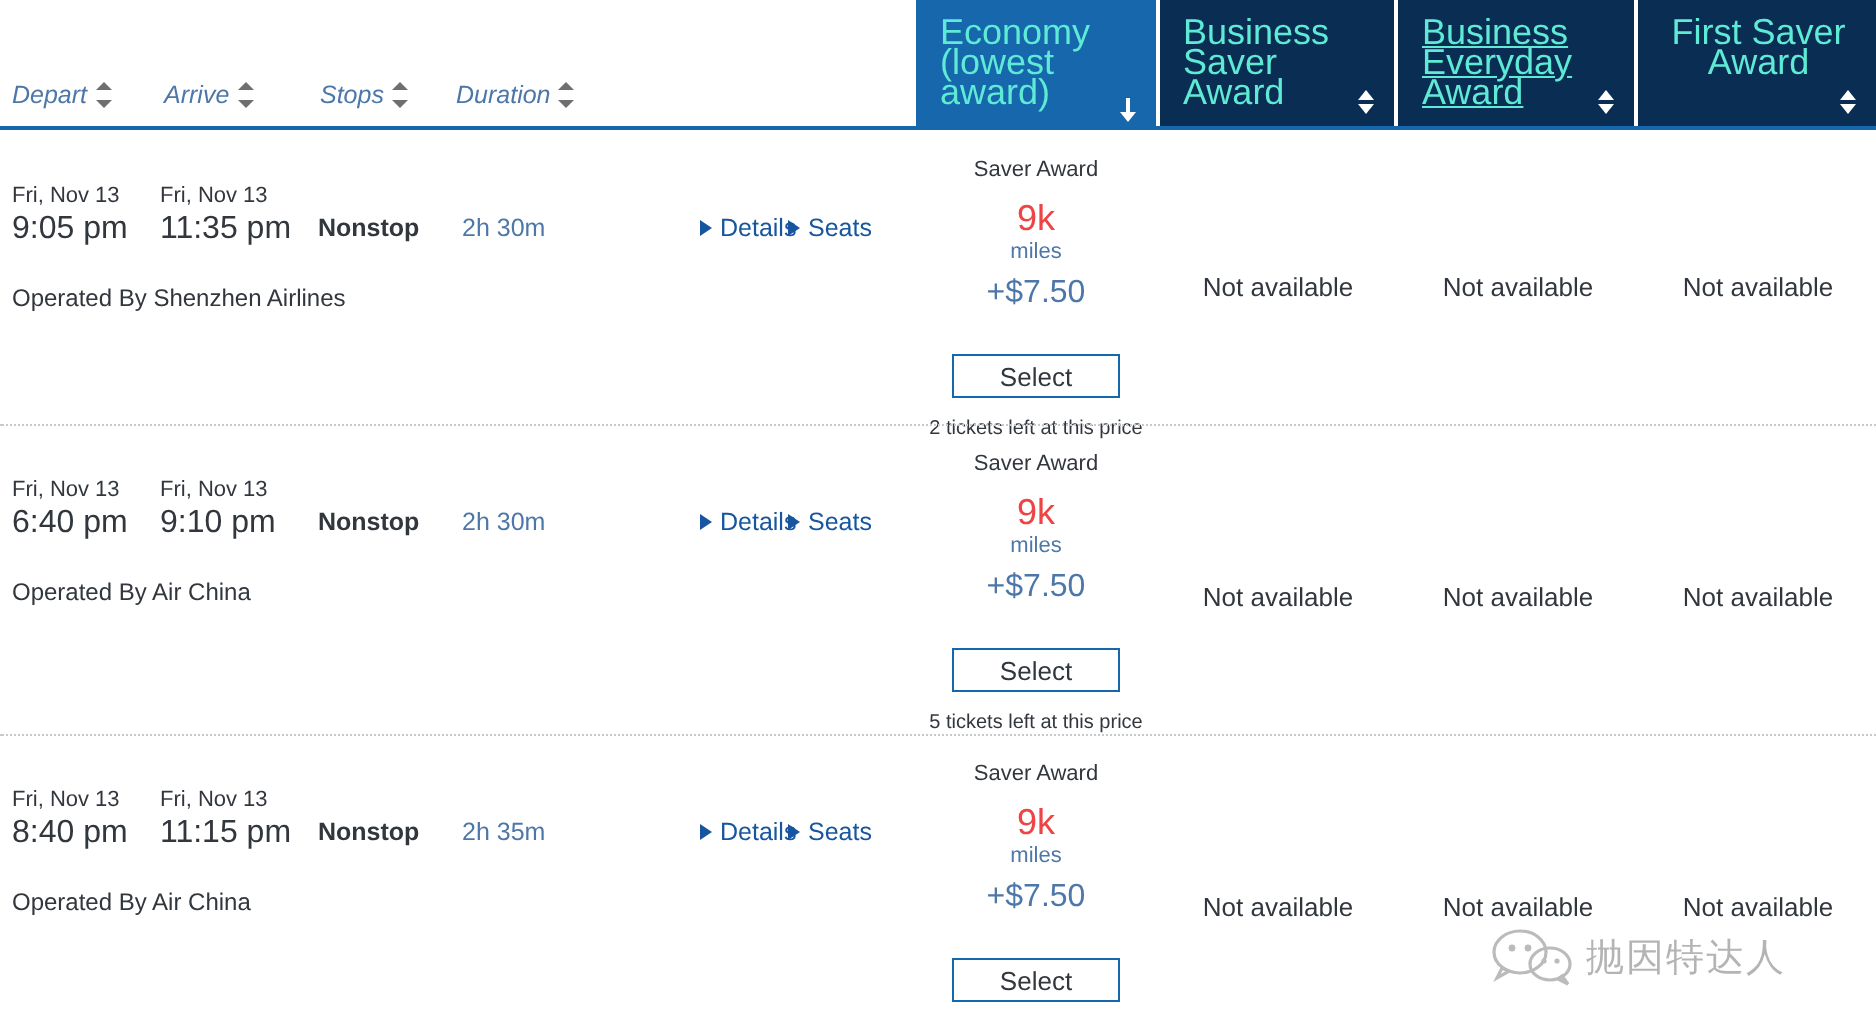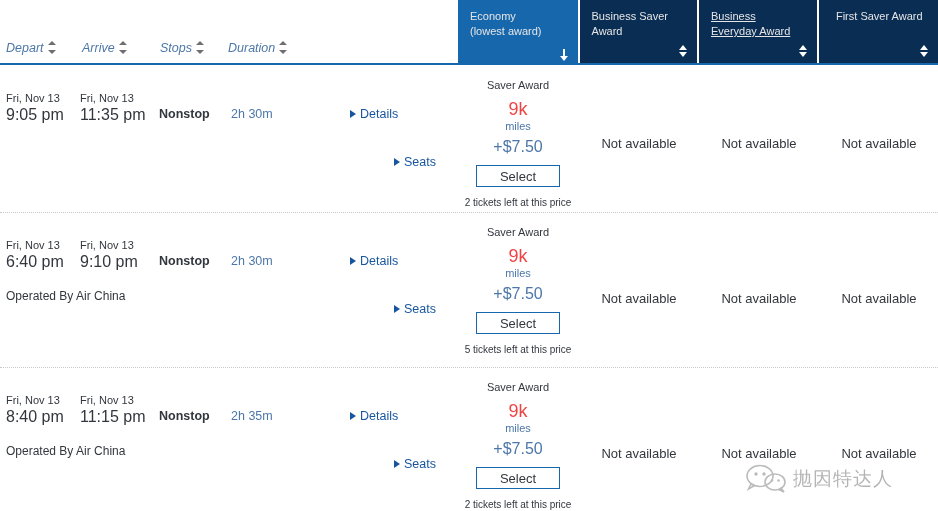--- a/index.html
+++ b/index.html
@@ -29,24 +29,24 @@
     top: 0;
     left: 458px;
     width: 480px;
     height: 64px;
     display: flex;
   }
   .fare-tab {
     position: relative;
     height: 64px;
     background: #0a2d54;
-    color: #e5e5e5;
+    color: #5eead4;
     box-sizing: border-box;
     padding: 9px 10px 0 12px;
-    font-size: 11px;
+    font-size: 18px;
     line-height: 15px;
     margin-right: 2px;
     cursor: pointer;
     user-select: none;
   }
   .fare-tab.economy {
     background: #1767ad;
     width: 120px;
   }
   .fare-tab.bsaver   { width: 118px; }
@@ -220,21 +220,21 @@
     height: 0;
     border-top: 4.5px solid transparent;
     border-bottom: 4.5px solid transparent;
     border-left: 6px solid #17569e;
     margin-right: 4px;
     vertical-align: middle;
     position: relative;
     top: -1px;
   }
   .link-details { left: 330px; margin-left: 20px; }
-  .link-seats   { left: 394px; margin-top: 48px; }
+  .link-seats   { left: 394px; }
 
   .operated {
     position: absolute;
     top: 76px;
     left: 6px;
     font-size: 12px;
     color: #32373e;
     white-space: nowrap;
   }
 
@@ -268,21 +268,21 @@
     line-height: 13px;
   }
   .award-tax {
     font-size: 16px;
     color: #4d77a8;
     line-height: 20px;
     margin-top: 4px;
   }
   .select-btn {
     display: inline-block;
-    margin-top: 8px;
+    margin-top: 20px;
     width: 84px;
     height: 22px;
     line-height: 22px;
     border: 1px solid #1767ad;
     background: #ffffff;
     color: #32373e;
     font-size: 13px;
     font-family: "Liberation Sans", sans-serif;
     cursor: pointer;
     box-sizing: border-box;
@@ -399,20 +399,21 @@
       <div class="time">11:35 pm</div>
     </div>
     <div class="stops">Nonstop</div>
     <div class="duration">2h 30m</div>
     <div class="link-btn link-details">
       <span class="tri"></span><span>Details</span>
     </div>
     <div class="link-btn link-seats">
       <span class="tri"></span><span>Seats</span>
     </div>
+    <div class="operated">Operated By Shenzhen Airlines</div>
 
     <div class="fare-cell cell-economy">
       <div class="award-name">Saver Award</div>
       <div class="award-miles">9k</div>
       <div class="award-miles-unit">miles</div>
       <div class="award-tax">+$7.50</div>
       <button class="select-btn">Select</button>
       <div class="tickets-left">2 tickets left at this price</div>
     </div>
     <div class="fare-cell cell-bsaver">

